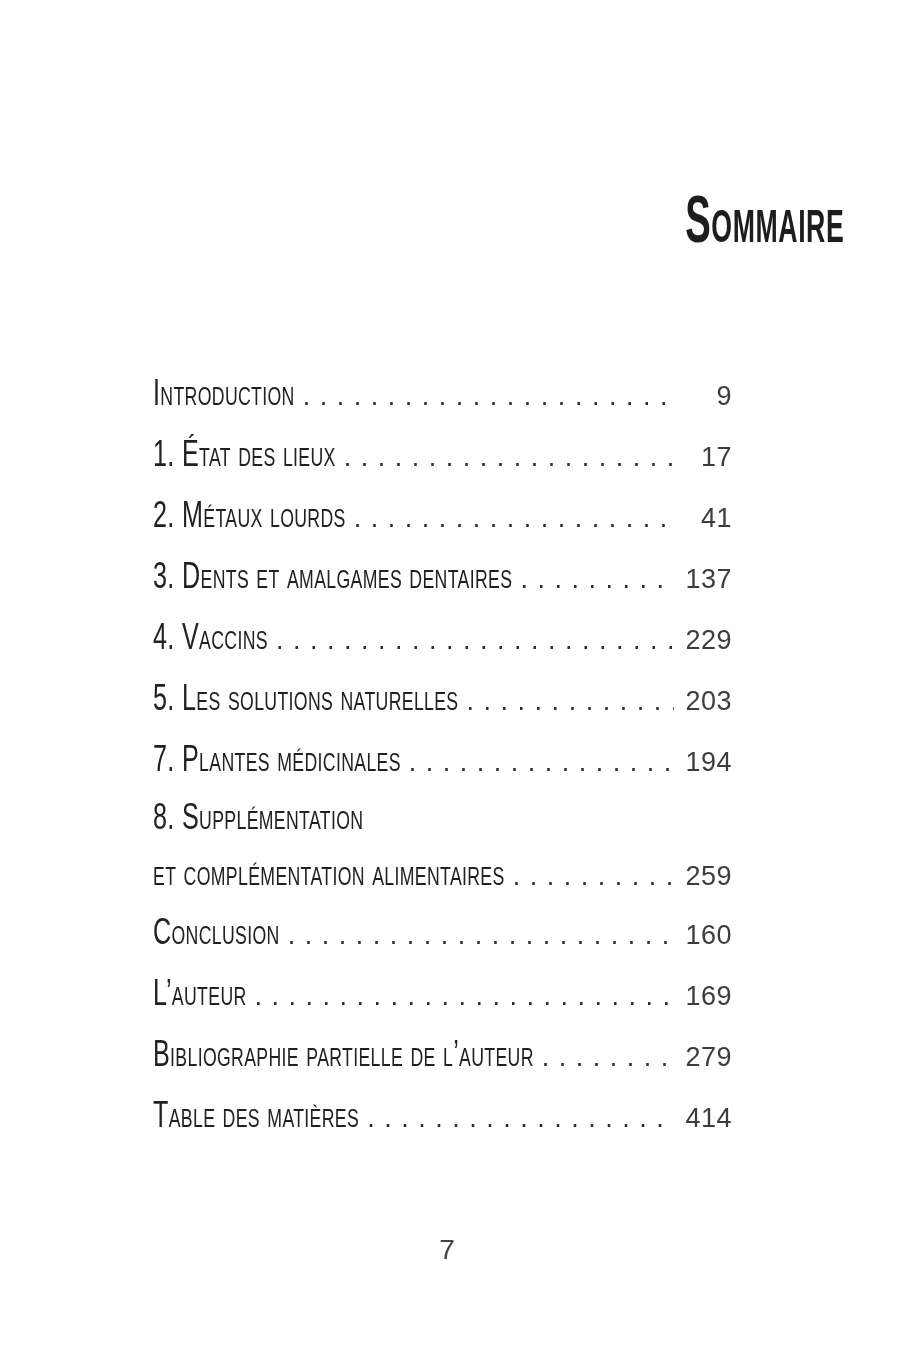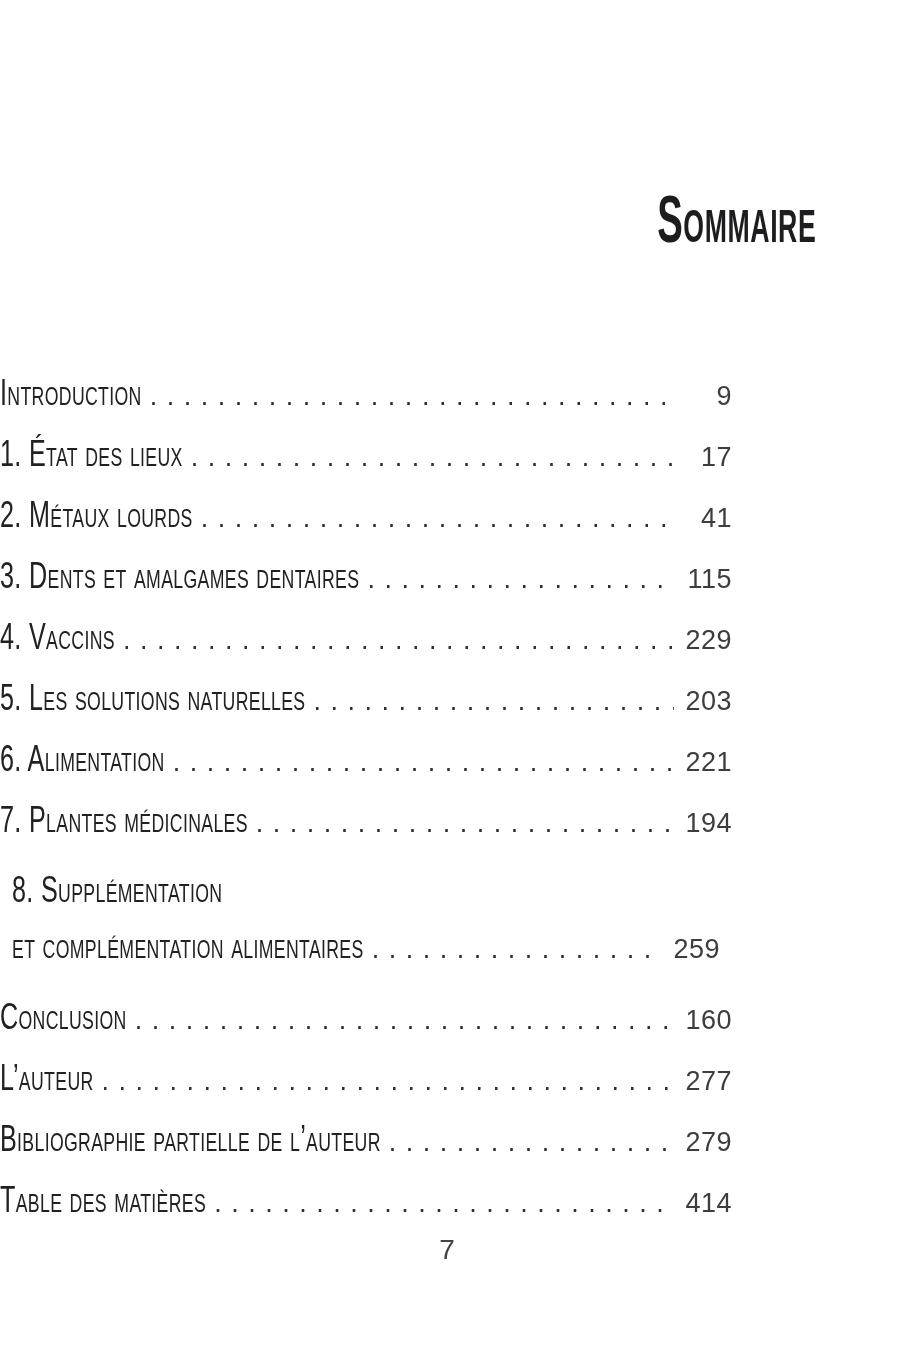--- a/index.html
+++ b/index.html
@@ -10,46 +10,47 @@
     height: 1349px;
     margin: 0 auto;
     background: #ffffff;
     color: #212121;
     font-family: "Liberation Sans", sans-serif;
     overflow: hidden;
   }
   
   .title-wrap {
     padding-top: 186px;
-    padding-right: 104px;
+    padding-right: 76px;
     text-align: right;
     line-height: 1;
   }
   .doc-title {
     display: inline-block;
     font-size: 66px;
     font-weight: 600;
     font-variant: small-caps;
     letter-spacing: 1px;
     color: #1d1d1f;
     white-space: nowrap;
   }
   
   .toc {
     margin-top: 110px;
+    padding-left: 153px;
     padding-right: 188px;
   }
   .row {
     display: flex;
     align-items: baseline;
     height: 61px;
     line-height: 61px;
     white-space: nowrap;
   }
-  .row-multi { margin: 12px; }
+  .row-multi { margin: 0; }
   .row-multi .subline {
     display: flex;
     align-items: baseline;
     height: 56px;
     line-height: 56px;
     white-space: nowrap;
   }
   .label {
     display: inline-block;
     font-size: 37px;
@@ -118,40 +119,35 @@
 
     <div class="row">
       <span class="label condensed" style="transform-origin: left bottom; transform: scaleX(0.68); margin-right: -90.56px;">2. Métaux lourds</span>
       <span class="leader"></span>
       <span class="pagenum">41</span>
     </div>
 
     <div class="row">
       <span class="label condensed" style="transform-origin: left bottom; transform: scaleX(0.68); margin-right: -168.96px;">3. Dents et amalgames dentaires</span>
       <span class="leader"></span>
-      <span class="pagenum">115</span>
+      <span class="pagenum">137</span>
     </div>
 
     <div class="row">
       <span class="label condensed" style="transform-origin: left bottom; transform: scaleX(0.68); margin-right: -54.08px;">4. Vaccins</span>
       <span class="leader"></span>
       <span class="pagenum">229</span>
     </div>
 
     <div class="row">
       <span class="label condensed" style="transform-origin: left bottom; transform: scaleX(0.68); margin-right: -143.68px;">5. Les solutions naturelles</span>
       <span class="leader"></span>
       <span class="pagenum">203</span>
     </div>
 
-    <div class="row">
-      <span class="label condensed" style="transform-origin: left bottom; transform: scaleX(0.68); margin-right: -77.44px;">6. Alimentation</span>
-      <span class="leader"></span>
-      <span class="pagenum">221</span>
-    </div>
 
     <div class="row">
       <span class="label condensed" style="transform-origin: left bottom; transform: scaleX(0.68); margin-right: -116.8px;">7. Plantes médicinales</span>
       <span class="leader"></span>
       <span class="pagenum">194</span>
     </div>
 
     <div class="row-multi">
       <div class="subline">
         <span class="label condensed" style="transform-origin: left bottom; transform: scaleX(0.68); margin-right: -98.88px;">8. Supplémentation</span>
@@ -165,21 +161,21 @@
 
     <div class="row">
       <span class="label condensed" style="transform-origin: left bottom; transform: scaleX(0.68); margin-right: -59.52px;">Conclusion</span>
       <span class="leader"></span>
       <span class="pagenum">160</span>
     </div>
 
     <div class="row">
       <span class="label condensed" style="transform-origin: left bottom; transform: scaleX(0.68); margin-right: -44.16px;">L’auteur</span>
       <span class="leader"></span>
-      <span class="pagenum">277</span>
+      <span class="pagenum">169</span>
     </div>
 
     <div class="row">
       <span class="label condensed" style="transform-origin: left bottom; transform: scaleX(0.68); margin-right: -179.2px;">Bibliographie partielle de l’auteur</span>
       <span class="leader"></span>
       <span class="pagenum">279</span>
     </div>
 
     <div class="row">
       <span class="label condensed" style="transform-origin: left bottom; transform: scaleX(0.68); margin-right: -96.96px;">Table des matières</span>

